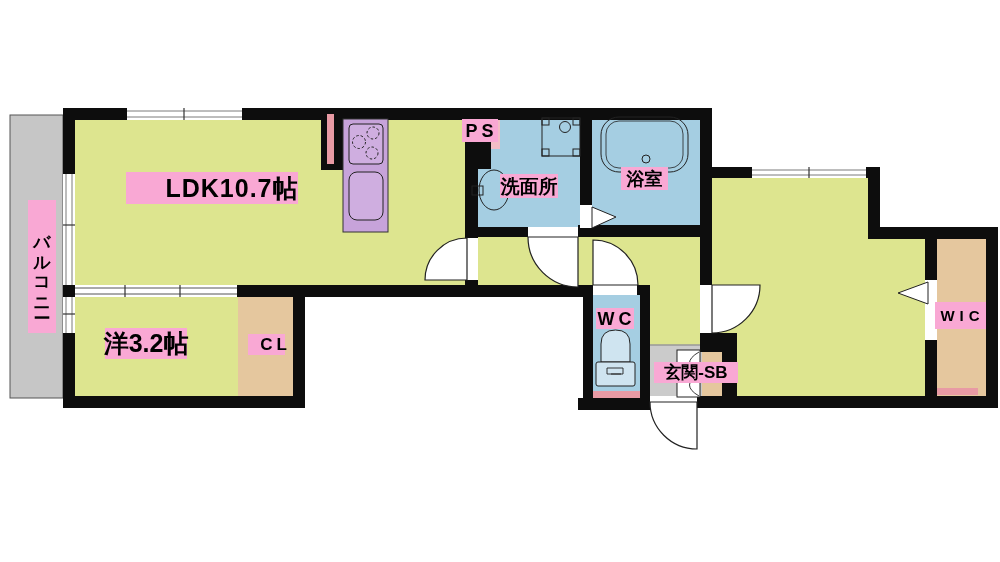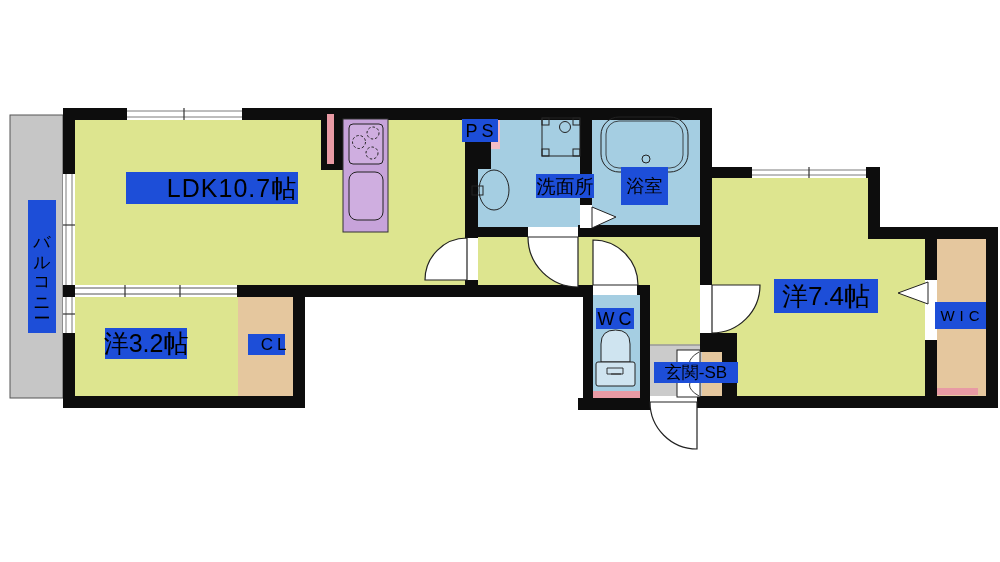--- a/index.html
+++ b/index.html
@@ -2,29 +2,29 @@
 <html><head>
 <meta charset="utf-8">
 <style>
   html,body{margin:0;padding:0;background:#ffffff;}
   #stage{
     position:relative;width:1000px;height:562px;background:#ffffff;overflow:hidden;
     font-family:"Liberation Sans","DejaVu Sans",sans-serif;
   }
   #plan-svg{position:absolute;left:0;top:0;}
   .room-label{
-    position:absolute;background:#1d4ed8;color:#000;
+    position:absolute;background:#f9a8d4;color:#000;
     display:flex;align-items:center;justify-content:center;
-    white-space:nowrap;box-sizing:border-box;line-height:1;
+    white-space:nowrap;box-sizing:border-box;line-height:1;font-weight:bold;
   }
   .lab-ldk{left:126px;top:172px;width:172px;height:32px;font-size:25px;letter-spacing:1px;padding-left:40px;}
   .lab-y32{left:105px;top:328px;width:82px;height:31px;font-size:25px;}
   .lab-y74{left:774px;top:279px;width:104px;height:34px;font-size:26px;}
-  .lab-wash{left:536px;top:174px;width:58px;height:24px;font-size:19px;}
-  .lab-bath{left:621px;top:167px;width:47px;height:38px;font-size:18px;}
+  .lab-wash{left:500px;top:174px;width:58px;height:24px;font-size:19px;}
+  .lab-bath{left:621px;top:167px;width:47px;height:23px;font-size:18px;}
   .lab-wc{left:596px;top:308px;width:38px;height:21px;font-size:18px;letter-spacing:4px;padding-left:3px;}
   .lab-genkan{left:654px;top:362px;width:84px;height:21px;font-size:17px;}
   .lab-wic{left:935px;top:302px;width:51px;height:27px;font-size:15px;letter-spacing:5px;padding-left:4px;}
   .lab-cl{left:248px;top:334px;width:37px;height:21px;font-size:17px;letter-spacing:4px;padding-left:18px;}
   .lab-ps{left:462px;top:119px;width:36px;height:23px;font-size:18px;letter-spacing:4px;padding-left:3px;}
   .lab-balcony{
     left:28px;top:200px;width:28px;height:133px;font-size:17px;
     writing-mode:vertical-rl;text-orientation:upright;letter-spacing:2px;
   }
 </style>
@@ -177,16 +177,15 @@
 
 <div class="room-label lab-balcony">バルコニー</div>
 <div class="room-label lab-ldk">LDK10.7帖</div>
 <div class="room-label lab-y32">洋3.2帖</div>
 <div class="room-label lab-cl">CL</div>
 <div class="room-label lab-ps">PS</div>
 <div class="room-label lab-wash">洗面所</div>
 <div class="room-label lab-bath">浴室</div>
 <div class="room-label lab-wc">WC</div>
 <div class="room-label lab-genkan">玄関-SB</div>
-<div class="room-label lab-y74">洋7.4帖</div>
 <div class="room-label lab-wic">WIC</div>
 
 </div>
 
 </body></html>

